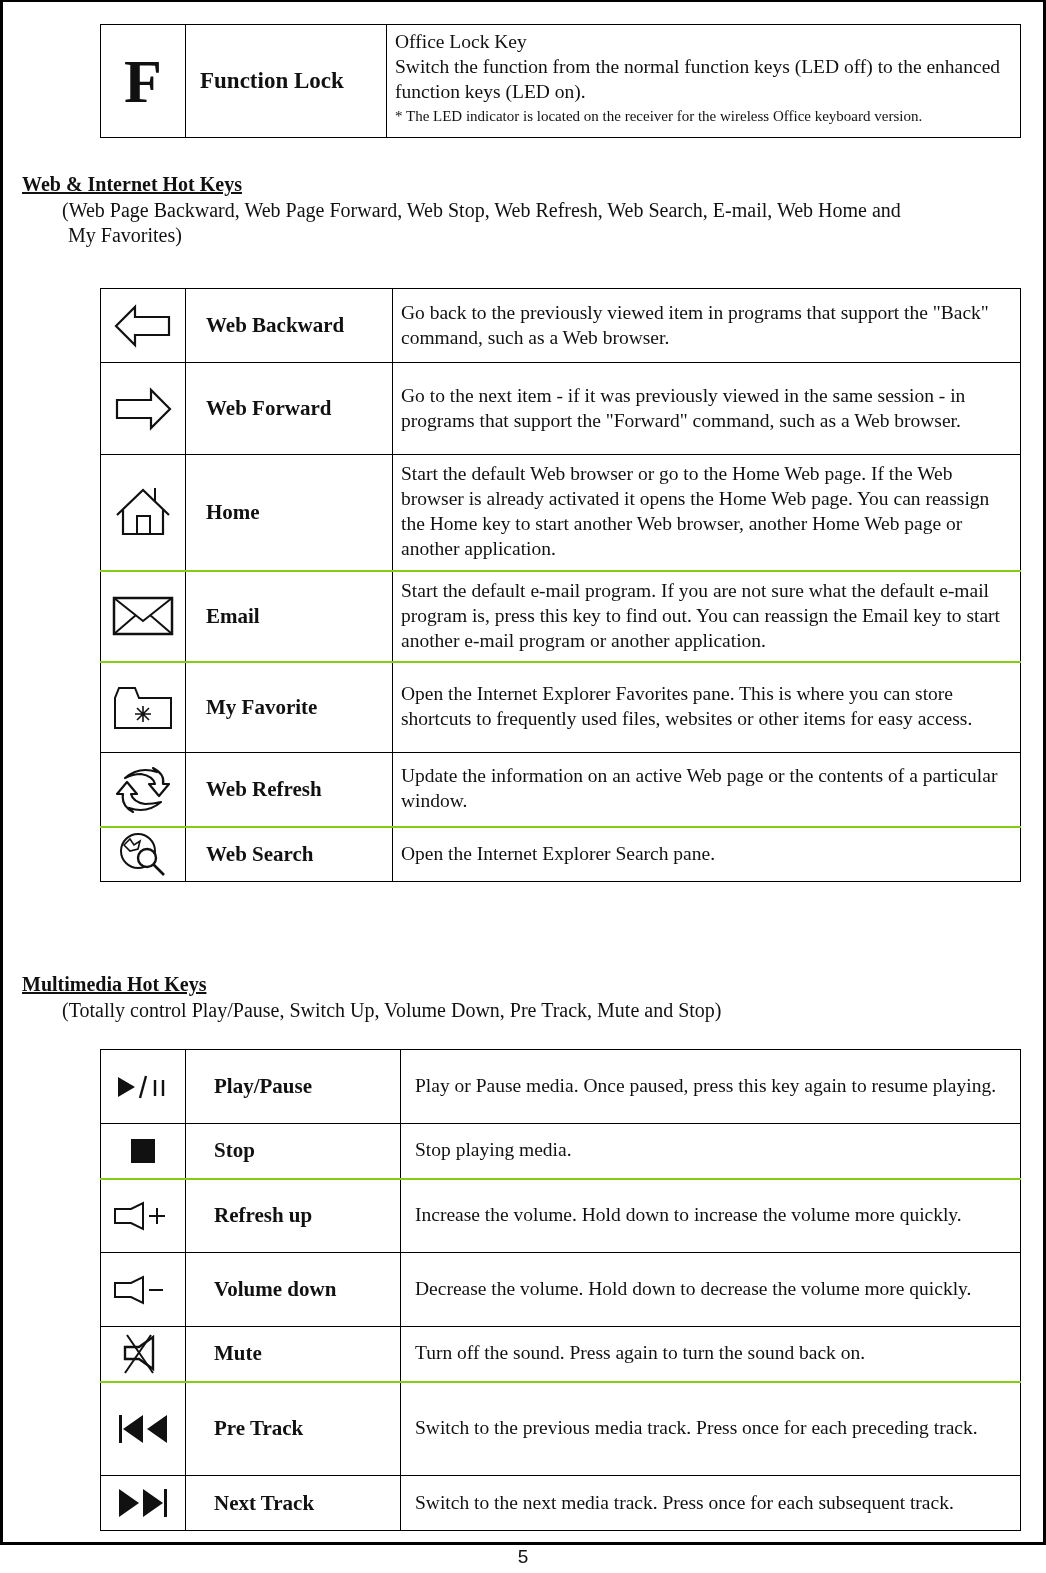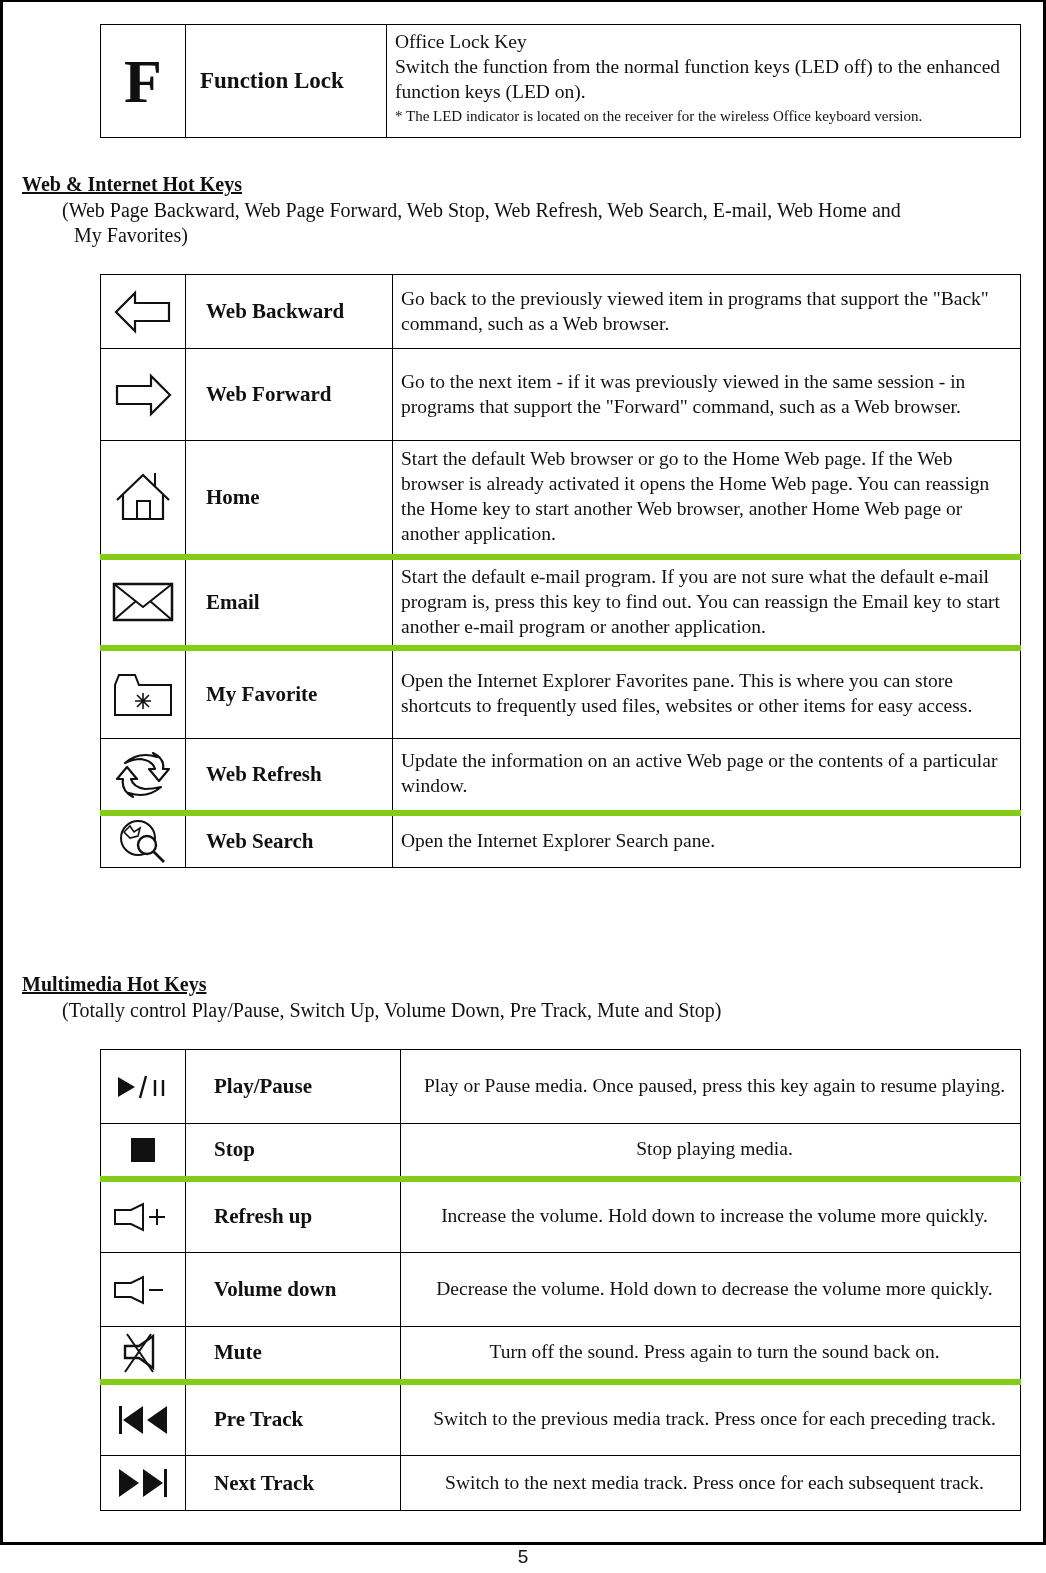--- a/index.html
+++ b/index.html
@@ -7,23 +7,23 @@
          font-family: "Liberation Serif", serif; color: #111; }
   .frame { position: absolute; left: 0; top: 0; width: 1040px; height: 1540px;
            border: 3px solid #000; border-top-width: 2px; }
   .page-num { position: absolute; left: 0; width: 1046px; top: 1546px; text-align: center;
               font-family: "Liberation Sans", sans-serif; font-size: 19px; color: #111; }
   table.keys { position: absolute; left: 100px; width: 921px; border-collapse: collapse; table-layout: fixed; }
   table.keys td { border: 1px solid #000; vertical-align: middle; padding: 0; }
   table.keys td.ic { width: 84px; text-align: center; }
   table.keys td.nm { width: 186px; font-weight: bold; font-size: 21px; padding-left: 20px; }
   table.keys td.ds { font-size: 19.5px; line-height: 25px; padding: 4px 6px 6px 8px; }
-  table.keys tr.thick td { border-top: 6px solid #84cc16; }
+  table.keys tr.thick td { border-top: 2px solid #84cc16; }
   .mm td.nm { padding-left: 28px !important; }
-  .mm td.ds { padding-left: 14px !important; text-align: center; }
+  .mm td.ds { padding-left: 14px !important; }
   .sec-title { position: absolute; left: 22px; font-weight: bold; font-size: 20px; text-decoration: underline; }
   .sec-sub { position: absolute; left: 62px; font-size: 20px; line-height: 25px; width: 960px; }
   .u { }
   .flbig { font-size: 62px; font-weight: bold; font-family: "Liberation Serif", serif; line-height: 1; }
   .note { font-size: 15px; }
   svg { display: block; margin: 0 auto; }
 </style>
 </head>
 <body>
 
@@ -39,24 +39,24 @@
       <div>Switch the function from the normal function keys (LED off) to the enhanced function keys (LED on).</div>
       <div class="note">* The LED indicator is located on the receiver for the wireless Office keyboard version.</div>
     </td>
   </tr>
 </tbody>
   </table>
 
 <div class="sec-title" style="top:173px;">Web &amp; Internet Hot Keys</div>
 <div class="sec-sub" style="top:198px;">
   <span>(Web Page Backward, Web Page Forward, Web Stop, Web Refresh, Web Search, E-mail, Web Home</span><span class="u"> and</span><br>
-  <span class="u" style="margin-left:12px;">My Favorites)</span>
+  <span class="u" style="margin-left:6px;">My Favorites)</span>
 </div>
 
-<table class="keys" style="top:274px;border-radius:31px;">
+<table class="keys" style="top:288px;border-radius:31px;">
   <tbody>
       <tr style="height:74px;">
     <td class="ic">
       <svg width="60" height="46" viewBox="0 0 60 46">
             <path d="M3 23 L22 4 L22 14 L56 14 L56 32 L22 32 L22 42 Z" fill="none" stroke="#111" stroke-width="2.2" stroke-linejoin="miter"></path>
           </svg>
     </td>
     <td class="nm">Web Backward</td>
     <td class="ds">Go back to the previously viewed item in programs that support the "Back" command, such as a Web browser.</td>
   </tr>
@@ -174,21 +174,21 @@
   <tr style="height:55px;">
     <td class="ic">
       <svg width="44" height="42" viewBox="0 0 44 42">
             <path d="M4 14 L18 14 L32 4 L32 36 L18 26 L4 26 Z" fill="none" stroke="#111" stroke-width="2.4"></path>
             <path d="M4 40 L30 2 M6 2 L32 40" stroke="#111" stroke-width="2"></path>
           </svg>
     </td>
     <td class="nm">Mute</td>
     <td class="ds">Turn off the sound. Press again to turn the sound back on.</td>
   </tr>
-  <tr class="thick" style="height:74px;">
+  <tr class="thick" style="height:94px;">
     <td class="ic">
       <svg width="52" height="30" viewBox="0 0 52 30">
             <rect x="2" y="1" width="3" height="28" fill="#111"></rect>
             <path d="M26 1 L6 15 L26 29 Z" fill="#111"></path>
             <path d="M50 1 L30 15 L50 29 Z" fill="#111"></path>
           </svg>
     </td>
     <td class="nm">Pre Track</td>
     <td class="ds">Switch to the previous media track. Press once for each preceding track.</td>
   </tr>

